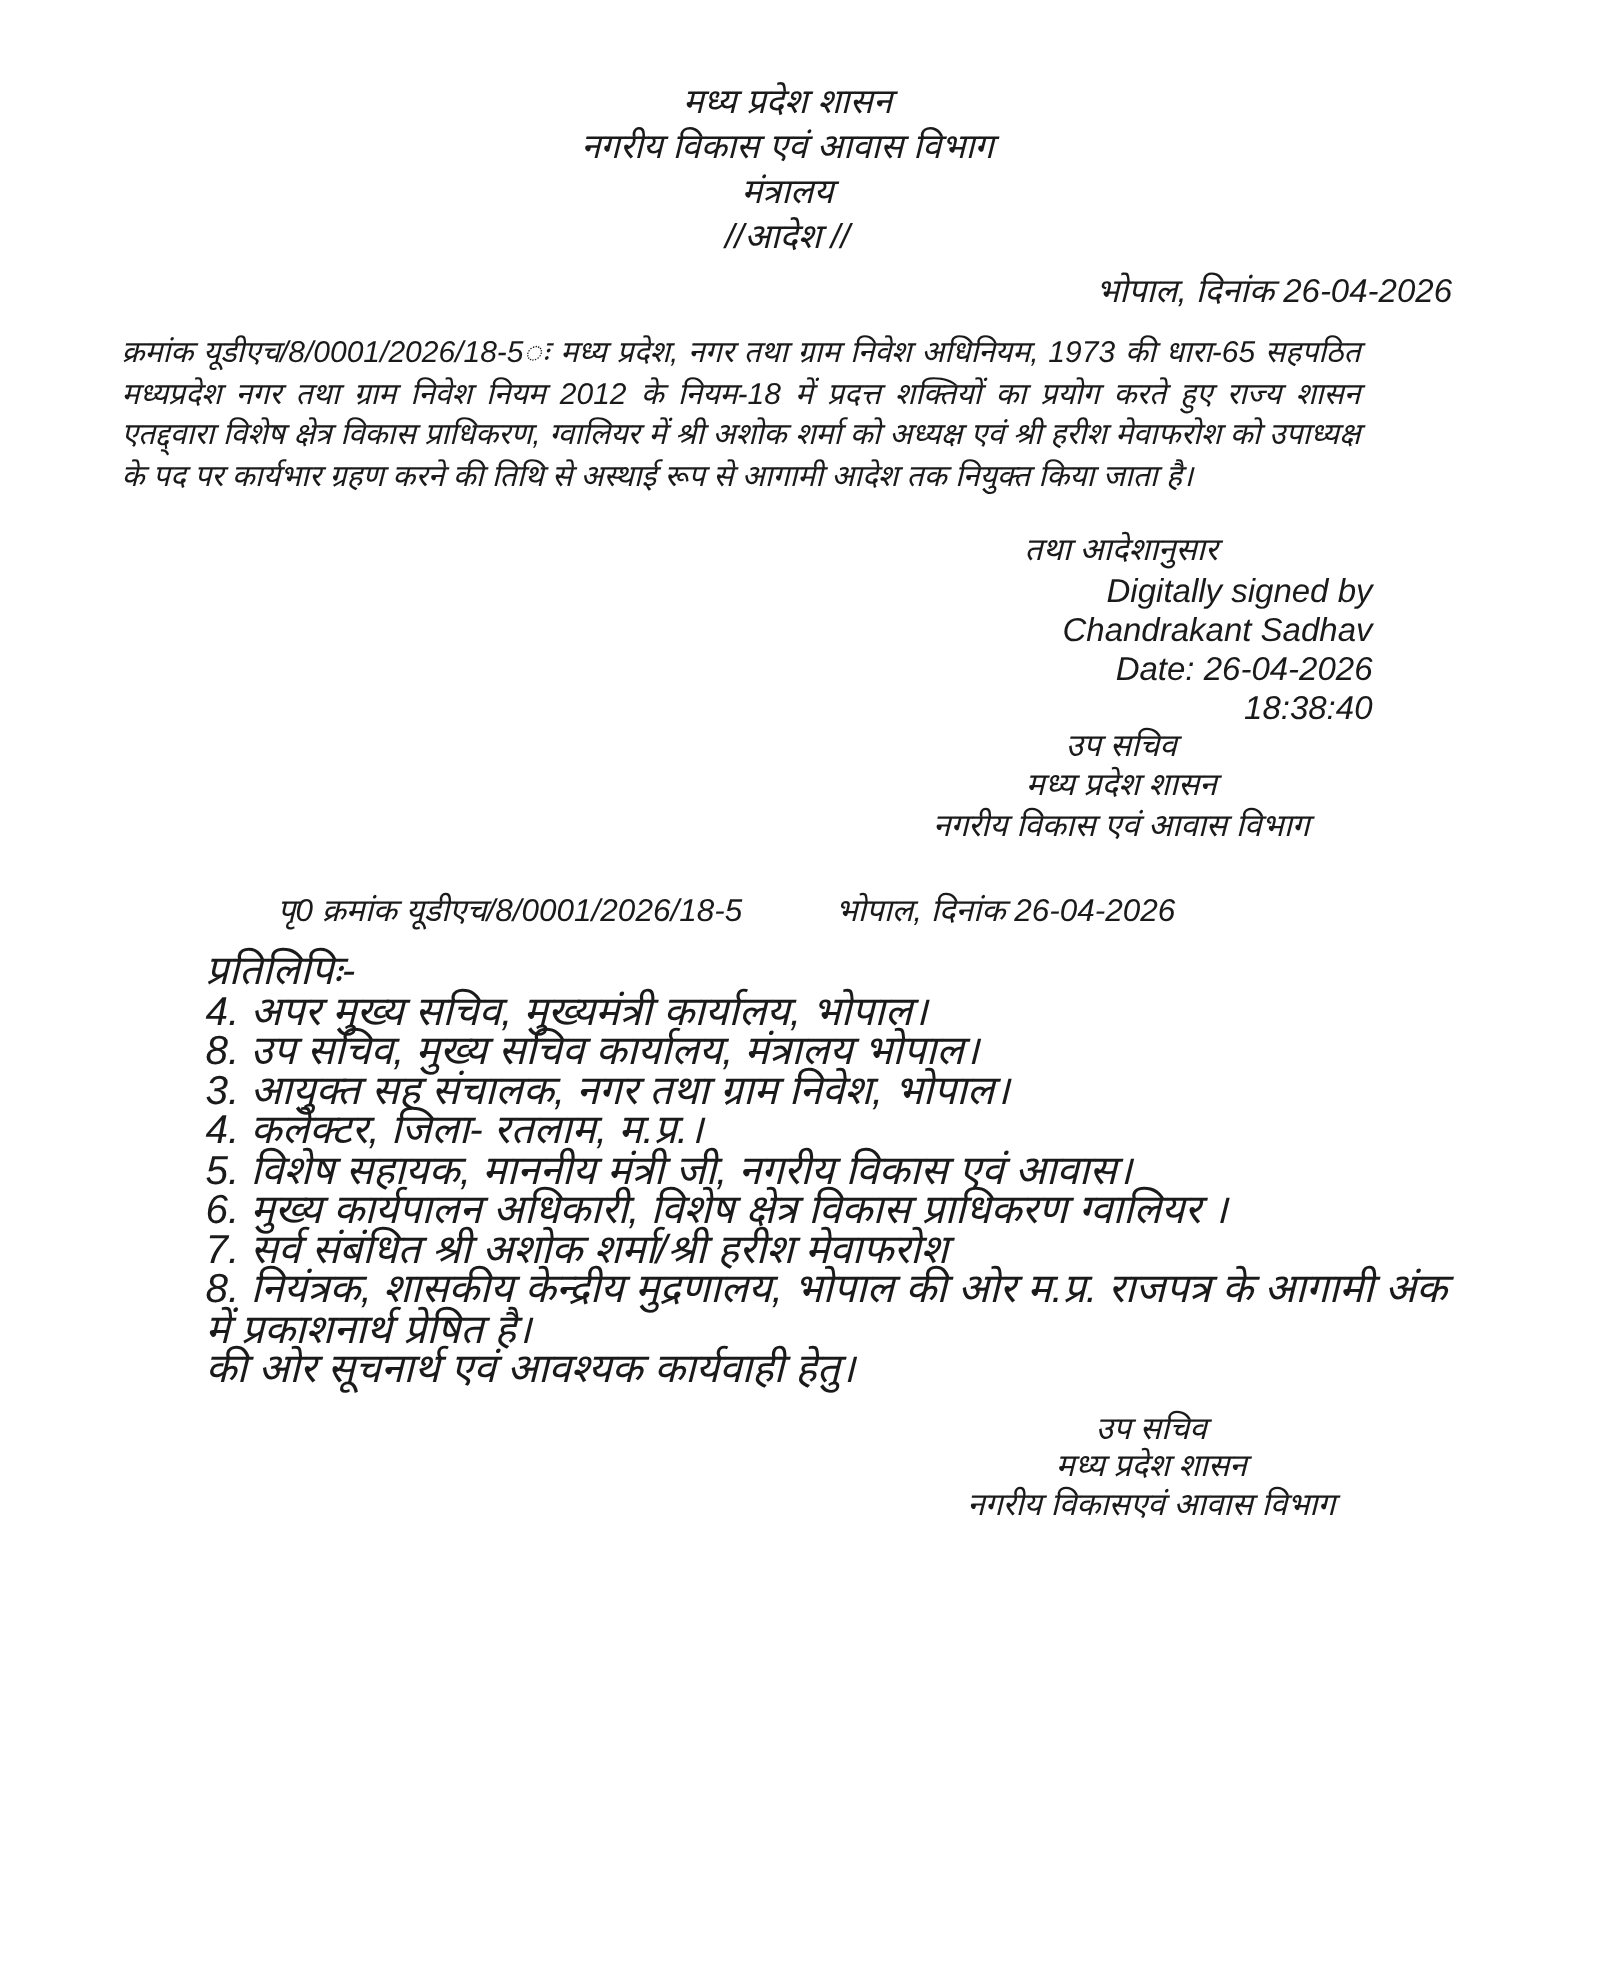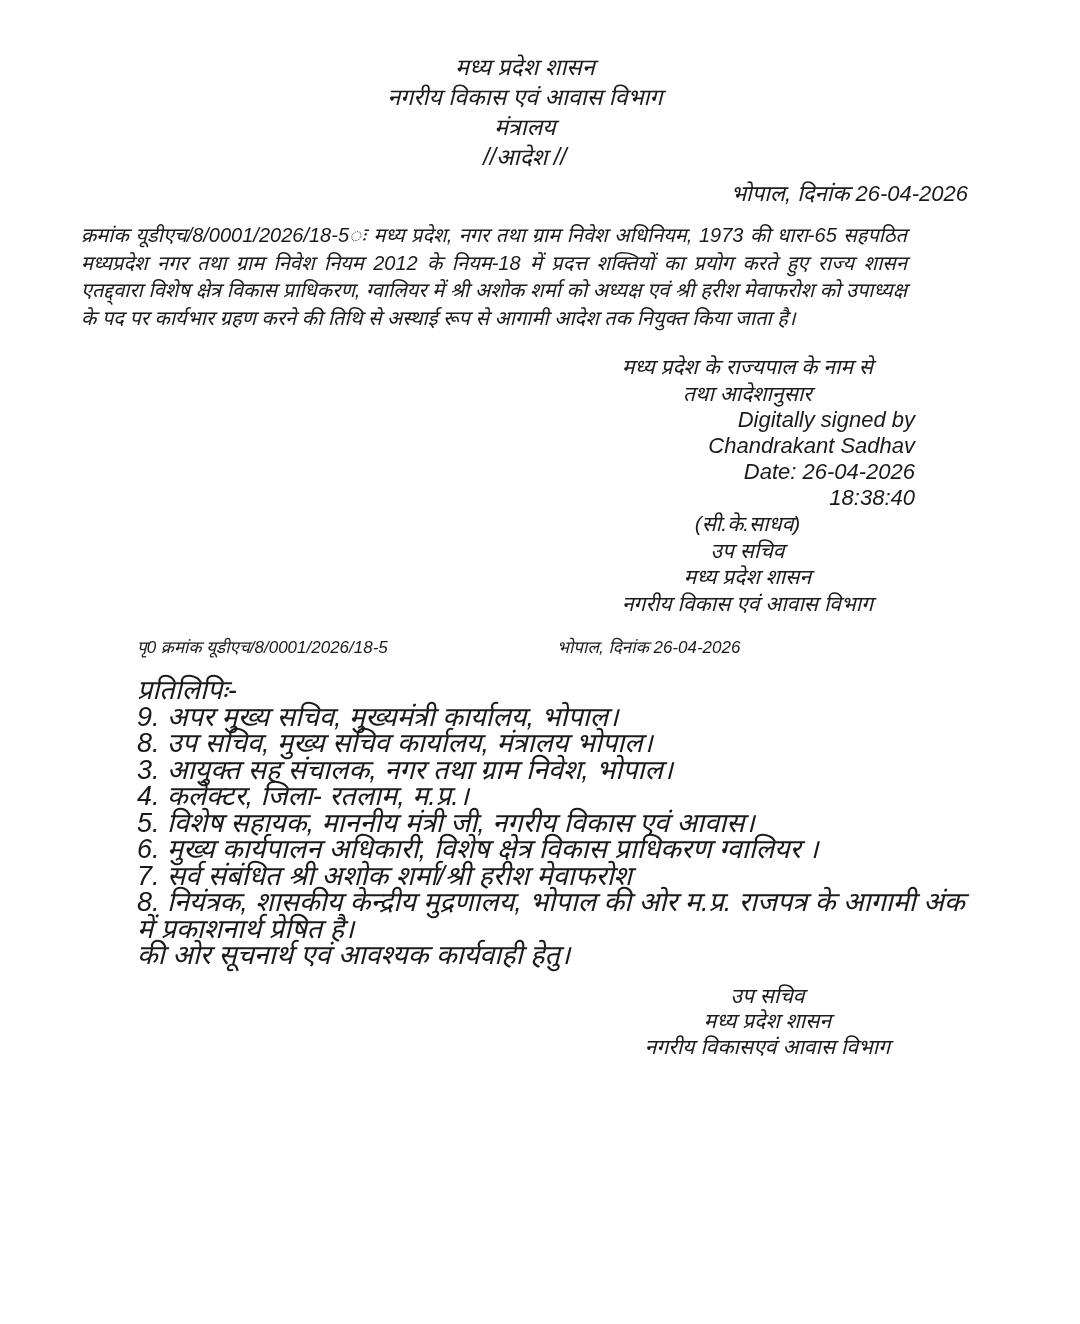--- a/index.html
+++ b/index.html
@@ -47,23 +47,24 @@
     text-align: center;
   }
   .digital-sig {
     text-align: right;
     margin-left: 68px;
     font-size: 22px;
     line-height: 26px;
   }
   .endorse-line {
     position: relative;
-    margin-top: 18px;
+    margin-top: 28px;
     height: 28px;
-    font-size: 17px;
+    font-size: 21px;
+    padding-left: 48px;
   }
   .endorse-number { margin-left: 137px; }
   .endorse-place-date { position: absolute; left: 557px; top: 0; }
   .copy-section {
     margin-top: 14px;
     margin-left: 137px;
     width: 832px;
     font-size: 27px;
     line-height: 26.5px;
     text-align: left;
@@ -87,42 +88,40 @@
     <div>नगरीय विकास एवं आवास विभाग</div>
     <div>मंत्रालय</div>
     <div>//आदेश //</div>
   </div>
 
   <div class="date-line">भोपाल, दिनांक 26-04-2026</div>
 
   <div class="body-para">क्रमांक यूडीएच/8/0001/2026/18-5◌ः मध्य प्रदेश, नगर तथा ग्राम निवेश अधिनियम, 1973 की धारा-65 सहपठित मध्यप्रदेश नगर तथा ग्राम निवेश नियम 2012 के नियम-18 में प्रदत्त शक्तियों का प्रयोग करते हुए राज्य शासन एतद्द्वारा विशेष क्षेत्र विकास प्राधिकरण, ग्वालियर में श्री अशोक शर्मा को अध्यक्ष एवं श्री हरीश मेवाफरोश को उपाध्यक्ष के पद पर कार्यभार ग्रहण करने की तिथि से अस्थाई रूप से आगामी आदेश तक नियुक्त किया जाता है।</div>
 
   <div class="sig-block">
-    <div>मध्य प्रदेश के राज्यपाल के नाम से</div>
     <div>तथा आदेशानुसार</div>
     <div class="digital-sig">
       <div>Digitally signed by</div>
       <div>Chandrakant Sadhav</div>
       <div>Date: 26-04-2026</div>
       <div>18:38:40</div>
     </div>
-    <div>(सी.के.साधव)</div>
     <div>उप सचिव</div>
     <div>मध्य प्रदेश शासन</div>
     <div>नगरीय विकास एवं आवास विभाग</div>
   </div>
 
   <div class="endorse-line">
     <span class="endorse-number">पृ0 क्रमांक यूडीएच/8/0001/2026/18-5</span>
     <span class="endorse-place-date">भोपाल, दिनांक 26-04-2026</span>
   </div>
 
   <div class="copy-section">
     <div>प्रतिलिपिः-</div>
-    <div>9. अपर मुख्य सचिव, मुख्यमंत्री कार्यालय, भोपाल।</div>
+    <div>4. अपर मुख्य सचिव, मुख्यमंत्री कार्यालय, भोपाल।</div>
     <div>8. उप सचिव, मुख्य सचिव कार्यालय, मंत्रालय भोपाल।</div>
     <div>3. आयुक्त सह संचालक, नगर तथा ग्राम निवेश, भोपाल।</div>
     <div>4. कलेक्टर, जिला- रतलाम, म.प्र.।</div>
     <div>5. विशेष सहायक, माननीय मंत्री जी, नगरीय विकास एवं आवास।</div>
     <div>6. मुख्य कार्यपालन अधिकारी, विशेष क्षेत्र विकास प्राधिकरण ग्वालियर ।</div>
     <div>7. सर्व संबंधित श्री अशोक शर्मा/श्री हरीश मेवाफरोश</div>
     <div>8. नियंत्रक, शासकीय केन्द्रीय मुद्रणालय, भोपाल की ओर म.प्र. राजपत्र के आगामी अंक में प्रकाशनार्थ प्रेषित है।</div>
     <div>की ओर सूचनार्थ एवं आवश्यक कार्यवाही हेतु।</div>
   </div>
 

